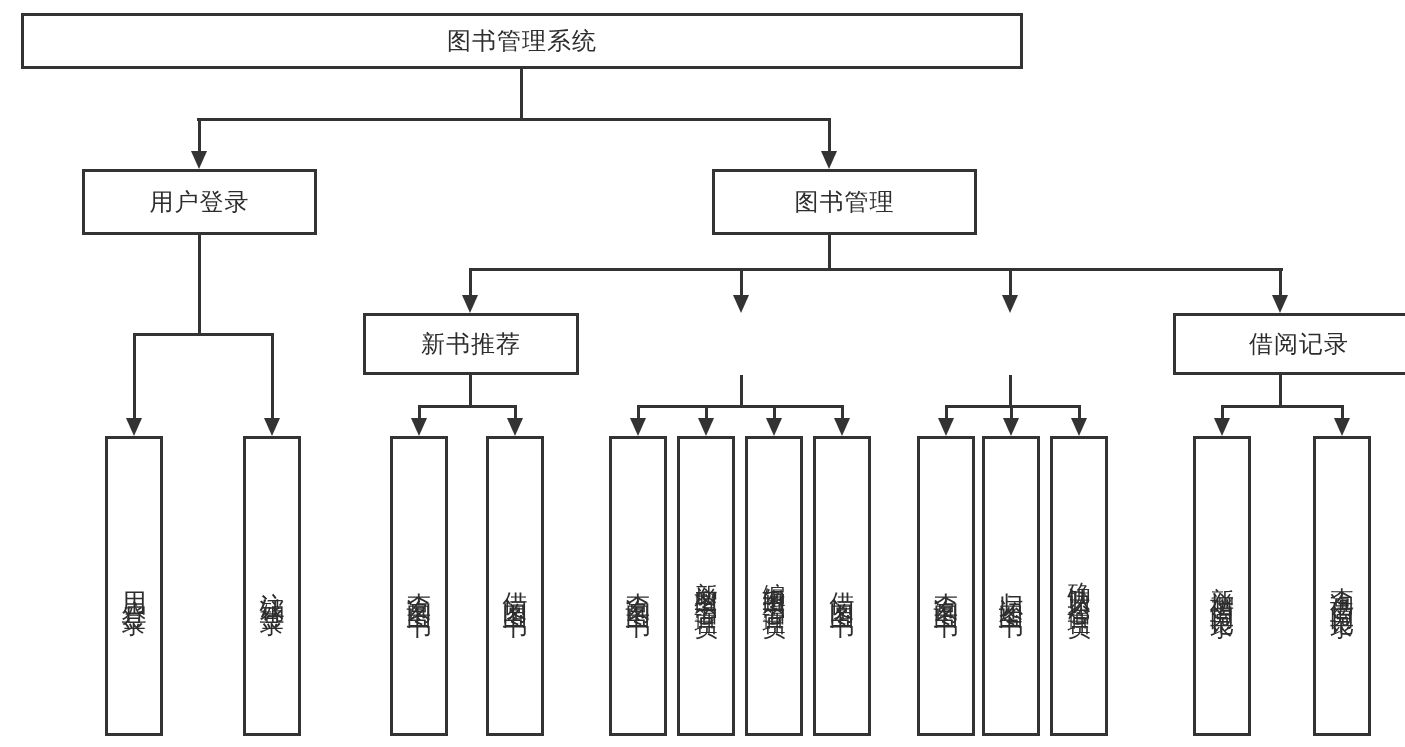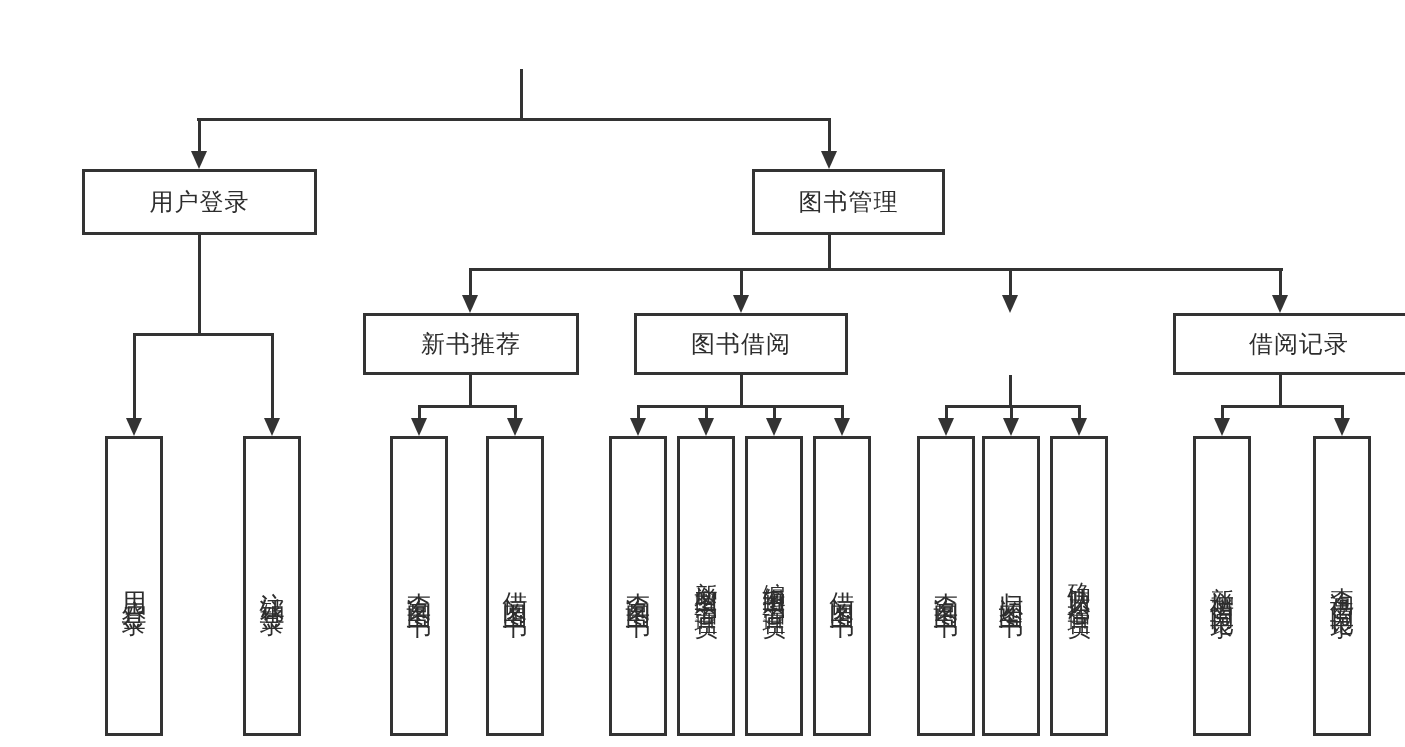--- a/index.html
+++ b/index.html
@@ -70,51 +70,51 @@
     white-space: nowrap;
     z-index: 5;
     letter-spacing: 0px;
   }
 </style>
 </head>
 <body>
 
 <div id="canvas">
 
+  <div class="box" style="left:21px; top:13px; width:1002px; height:56px;">图书管理系统</div>
 
   <div class="vline" style="left:520px; top:69px; height:52px;"></div>
   <div class="hline" style="left:197px; top:118px; width:634px;"></div>
   <div class="vline" style="left:198px; top:118px; height:35px;"></div>
   <div class="arrow" style="left:191px; top:151px;"></div>
   <div class="vline" style="left:828px; top:118px; height:35px;"></div>
   <div class="arrow" style="left:821px; top:151px;"></div>
 
   <div class="box" style="left:82px; top:169px; width:235px; height:66px;">用户登录</div>
-  <div class="box" style="left:752px; top:169px; width:193px; height:66px;">图书管理</div>
+  <div class="box" style="left:712px; top:169px; width:265px; height:66px;">图书管理</div>
 
   <div class="vline" style="left:198px; top:235px; height:101px;"></div>
   <div class="hline" style="left:133px; top:333px; width:141px;"></div>
   <div class="vline" style="left:133px; top:333px; height:85px;"></div>
   <div class="arrow" style="left:126px; top:418px;"></div>
   <div class="vline" style="left:271px; top:333px; height:85px;"></div>
   <div class="arrow" style="left:264px; top:418px;"></div>
 
   <div class="vline" style="left:828px; top:235px; height:36px;"></div>
   <div class="hline" style="left:469px; top:268px; width:814px;"></div>
   <div class="vline" style="left:469px; top:268px; height:27px;"></div>
   <div class="arrow" style="left:462px; top:295px;"></div>
   <div class="vline" style="left:740px; top:268px; height:27px;"></div>
   <div class="arrow" style="left:733px; top:295px;"></div>
   <div class="vline" style="left:1009px; top:268px; height:27px;"></div>
   <div class="arrow" style="left:1002px; top:295px;"></div>
   <div class="vline" style="left:1279px; top:268px; height:27px;"></div>
   <div class="arrow" style="left:1272px; top:295px;"></div>
 
   <div class="box" style="left:363px; top:313px; width:216px; height:62px;">新书推荐</div>
-  <div class="box" style="left:634px; top:313px; width:214px; height:62px;">图书借阅</div>
   <div class="box" style="left:1173px; top:313px; width:252px; height:62px;">借阅记录</div>
 
   <div class="vline" style="left:469px; top:375px; height:33px;"></div>
   <div class="hline" style="left:418px; top:405px; width:99px;"></div>
   <div class="vline" style="left:418px; top:405px; height:13px;"></div>
   <div class="arrow" style="left:411px; top:418px;"></div>
   <div class="vline" style="left:514px; top:405px; height:13px;"></div>
   <div class="arrow" style="left:507px; top:418px;"></div>
 
   <div class="vline" style="left:740px; top:375px; height:33px;"></div>

